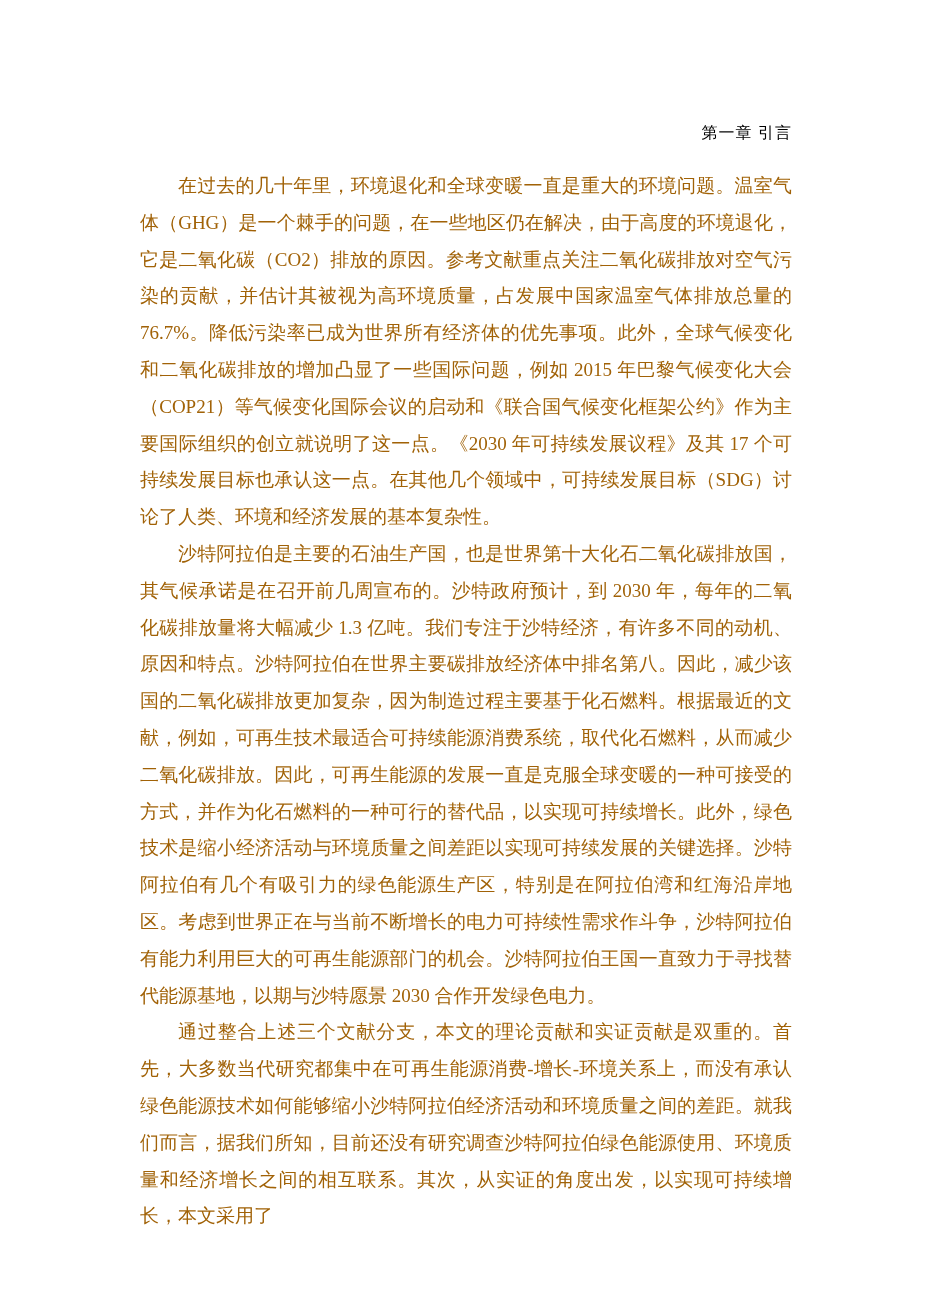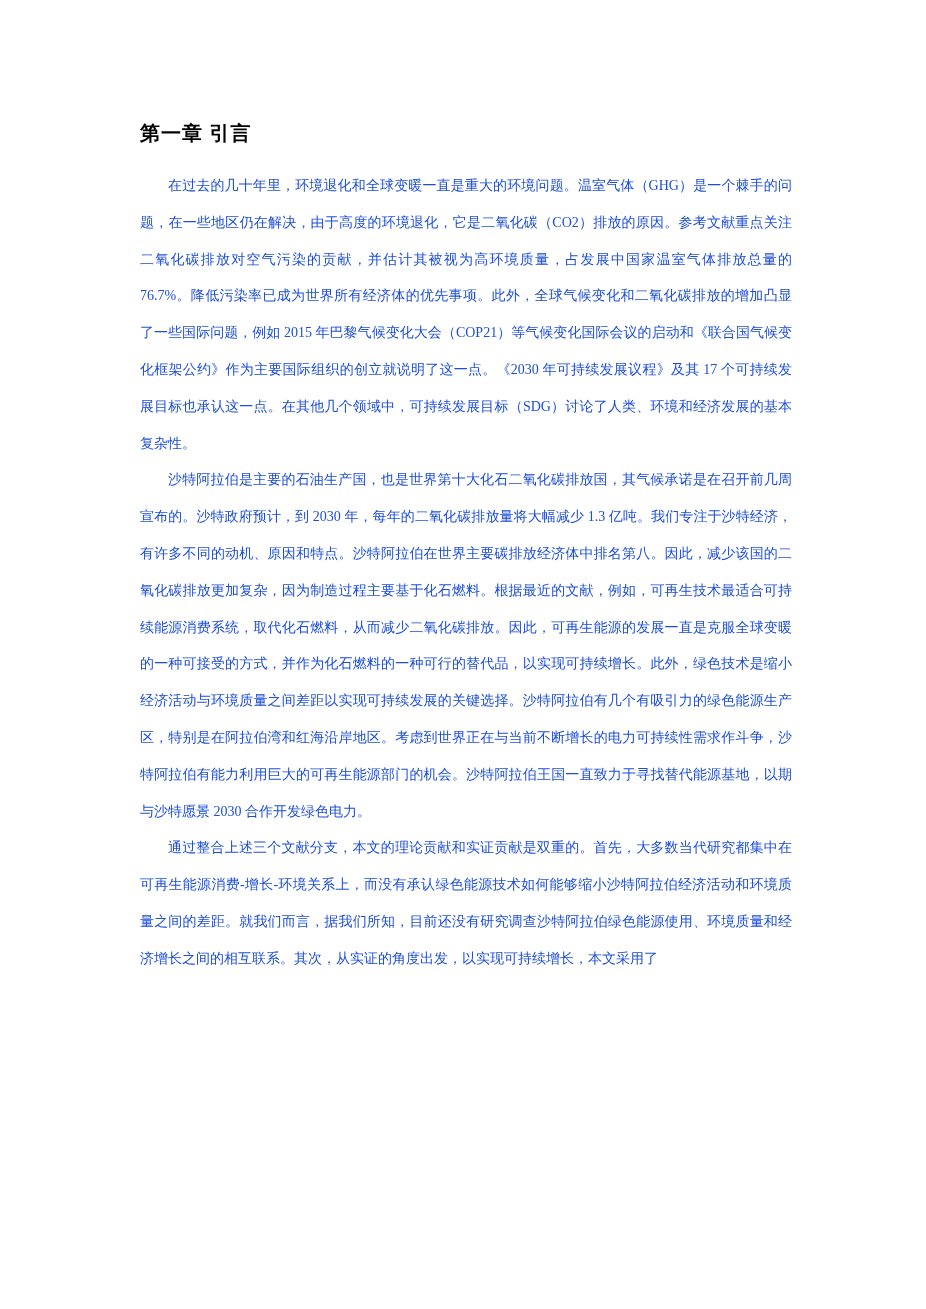--- a/index.html
+++ b/index.html
@@ -15,33 +15,33 @@
     overflow: hidden;
   }
   .content {
     position: absolute;
     left: 140px;
     top: 110px;
     width: 652px;
   }
   .chapter-title {
     font-family: "Liberation Sans", "DejaVu Sans", sans-serif;
-    font-weight: bold;
-    font-size: 20px;
+    font-weight: normal;
+    font-size: 16px;
     line-height: 46px;
     color: #000000;
-    text-align: left;
+    text-align: right;
     margin: 0 0 12px 0;
     letter-spacing: 1px;
   }
   .para {
     font-family: "Liberation Serif", "DejaVu Serif", serif;
-    font-size: 14px;
+    font-size: 19px;
     line-height: 36.8px;
-    color: #1d4ed8;
+    color: #a16207;
     text-align: justify;
     text-indent: 2em;
     margin: 0;
   }
 </style>
 </head>
 <body>
 
 <div class="page">
   <div class="content">

